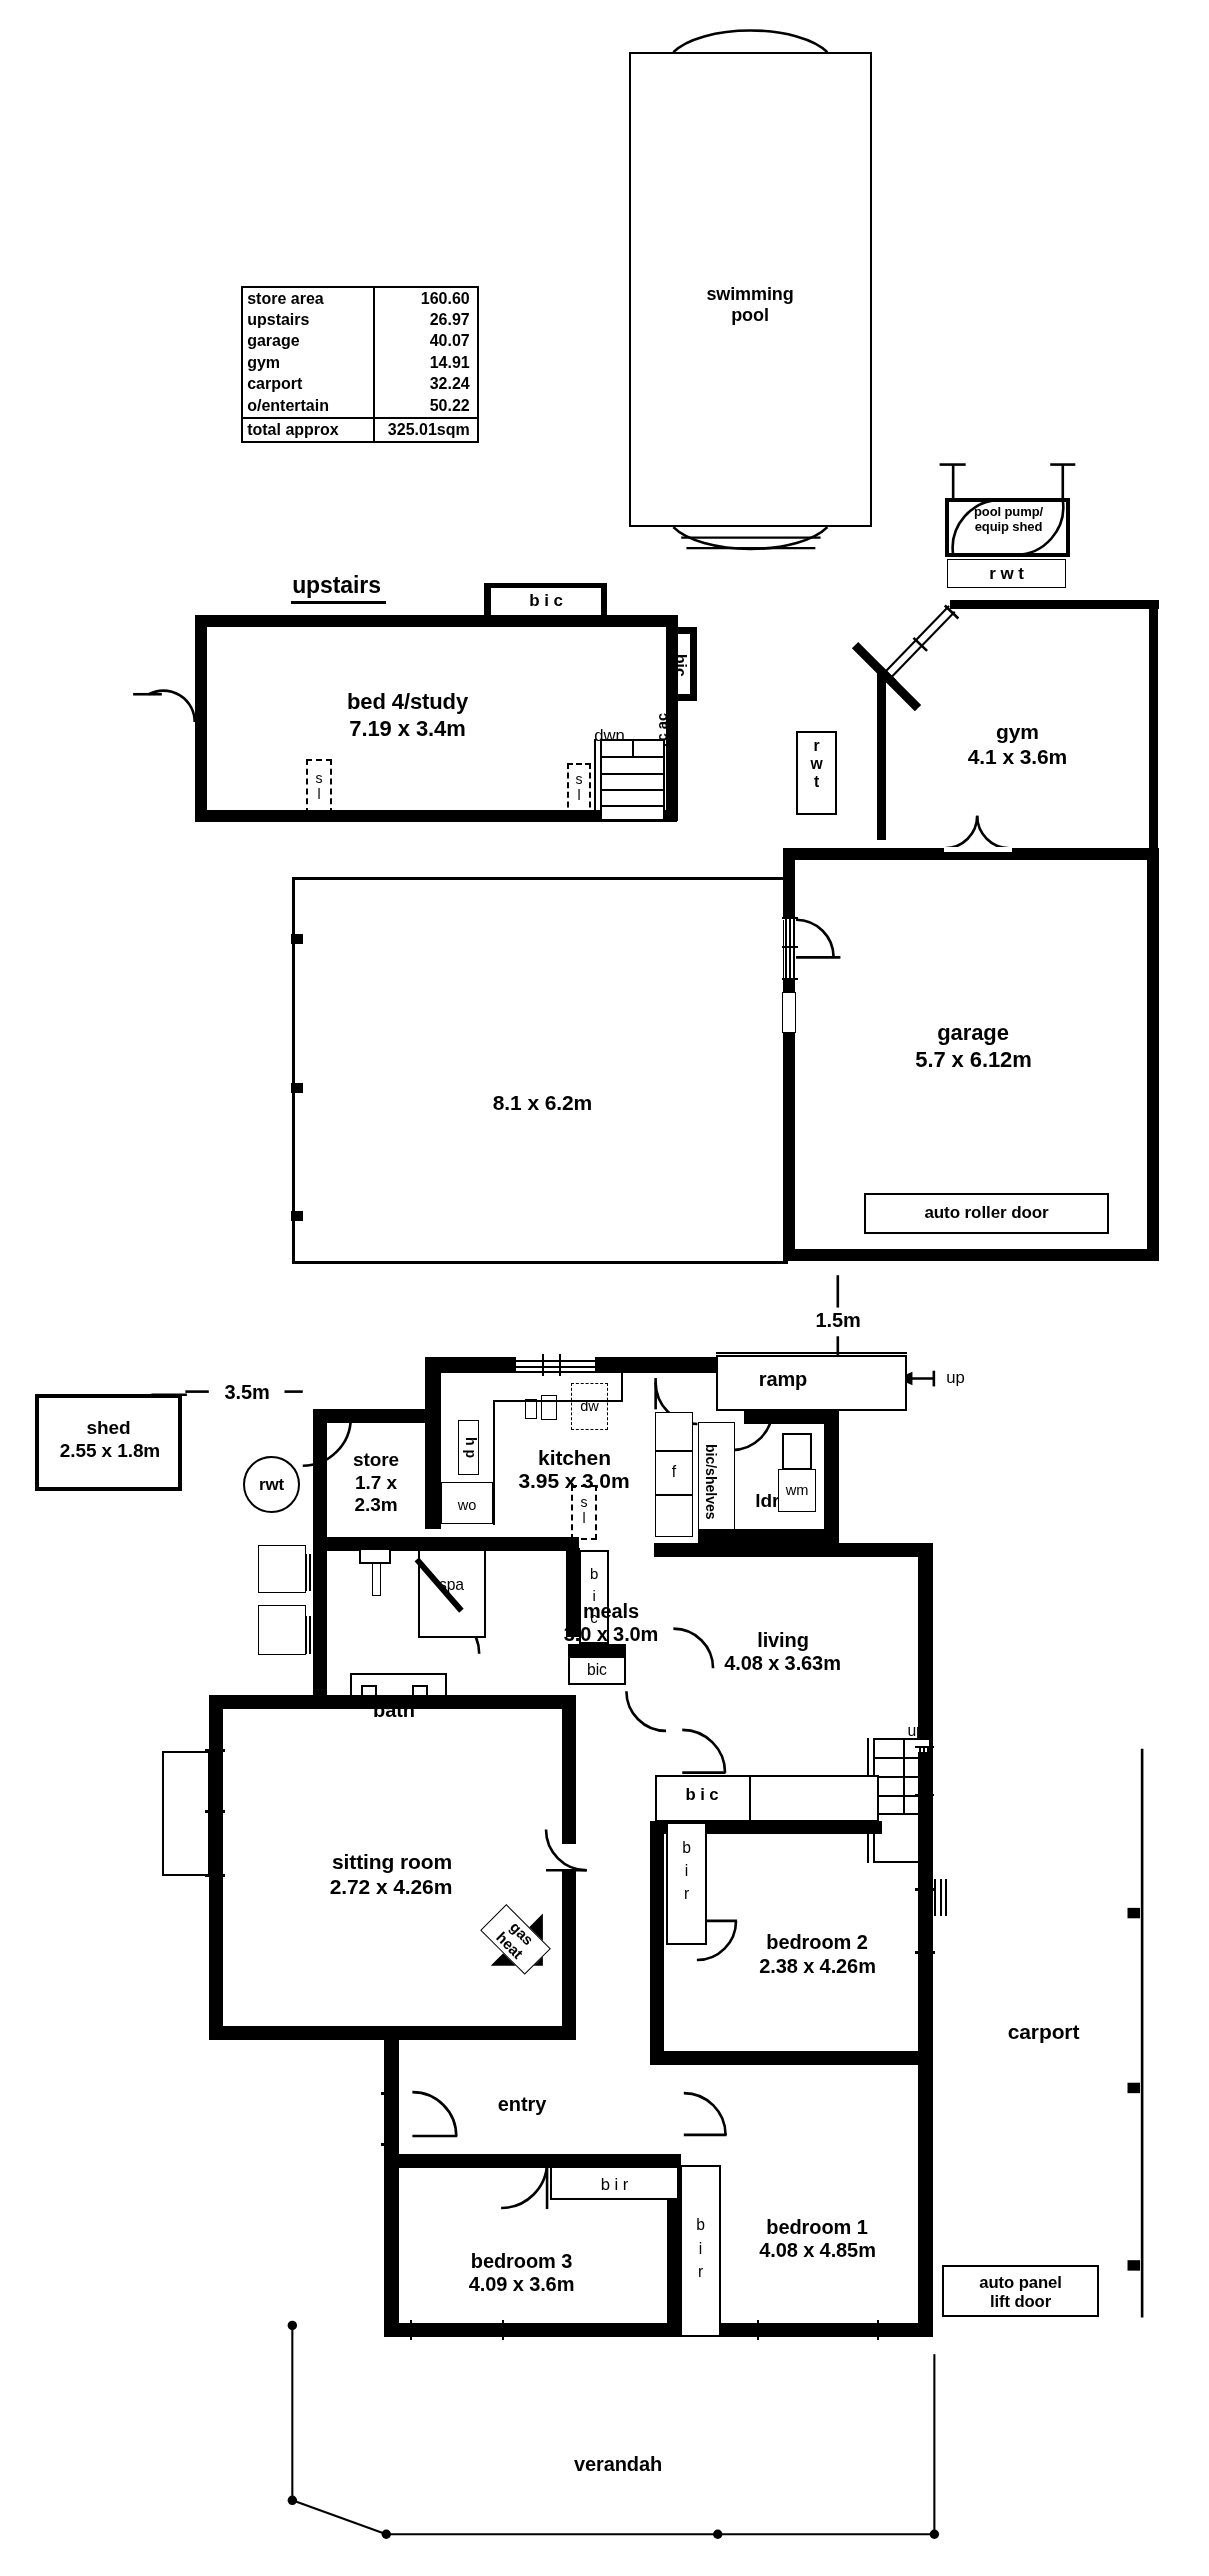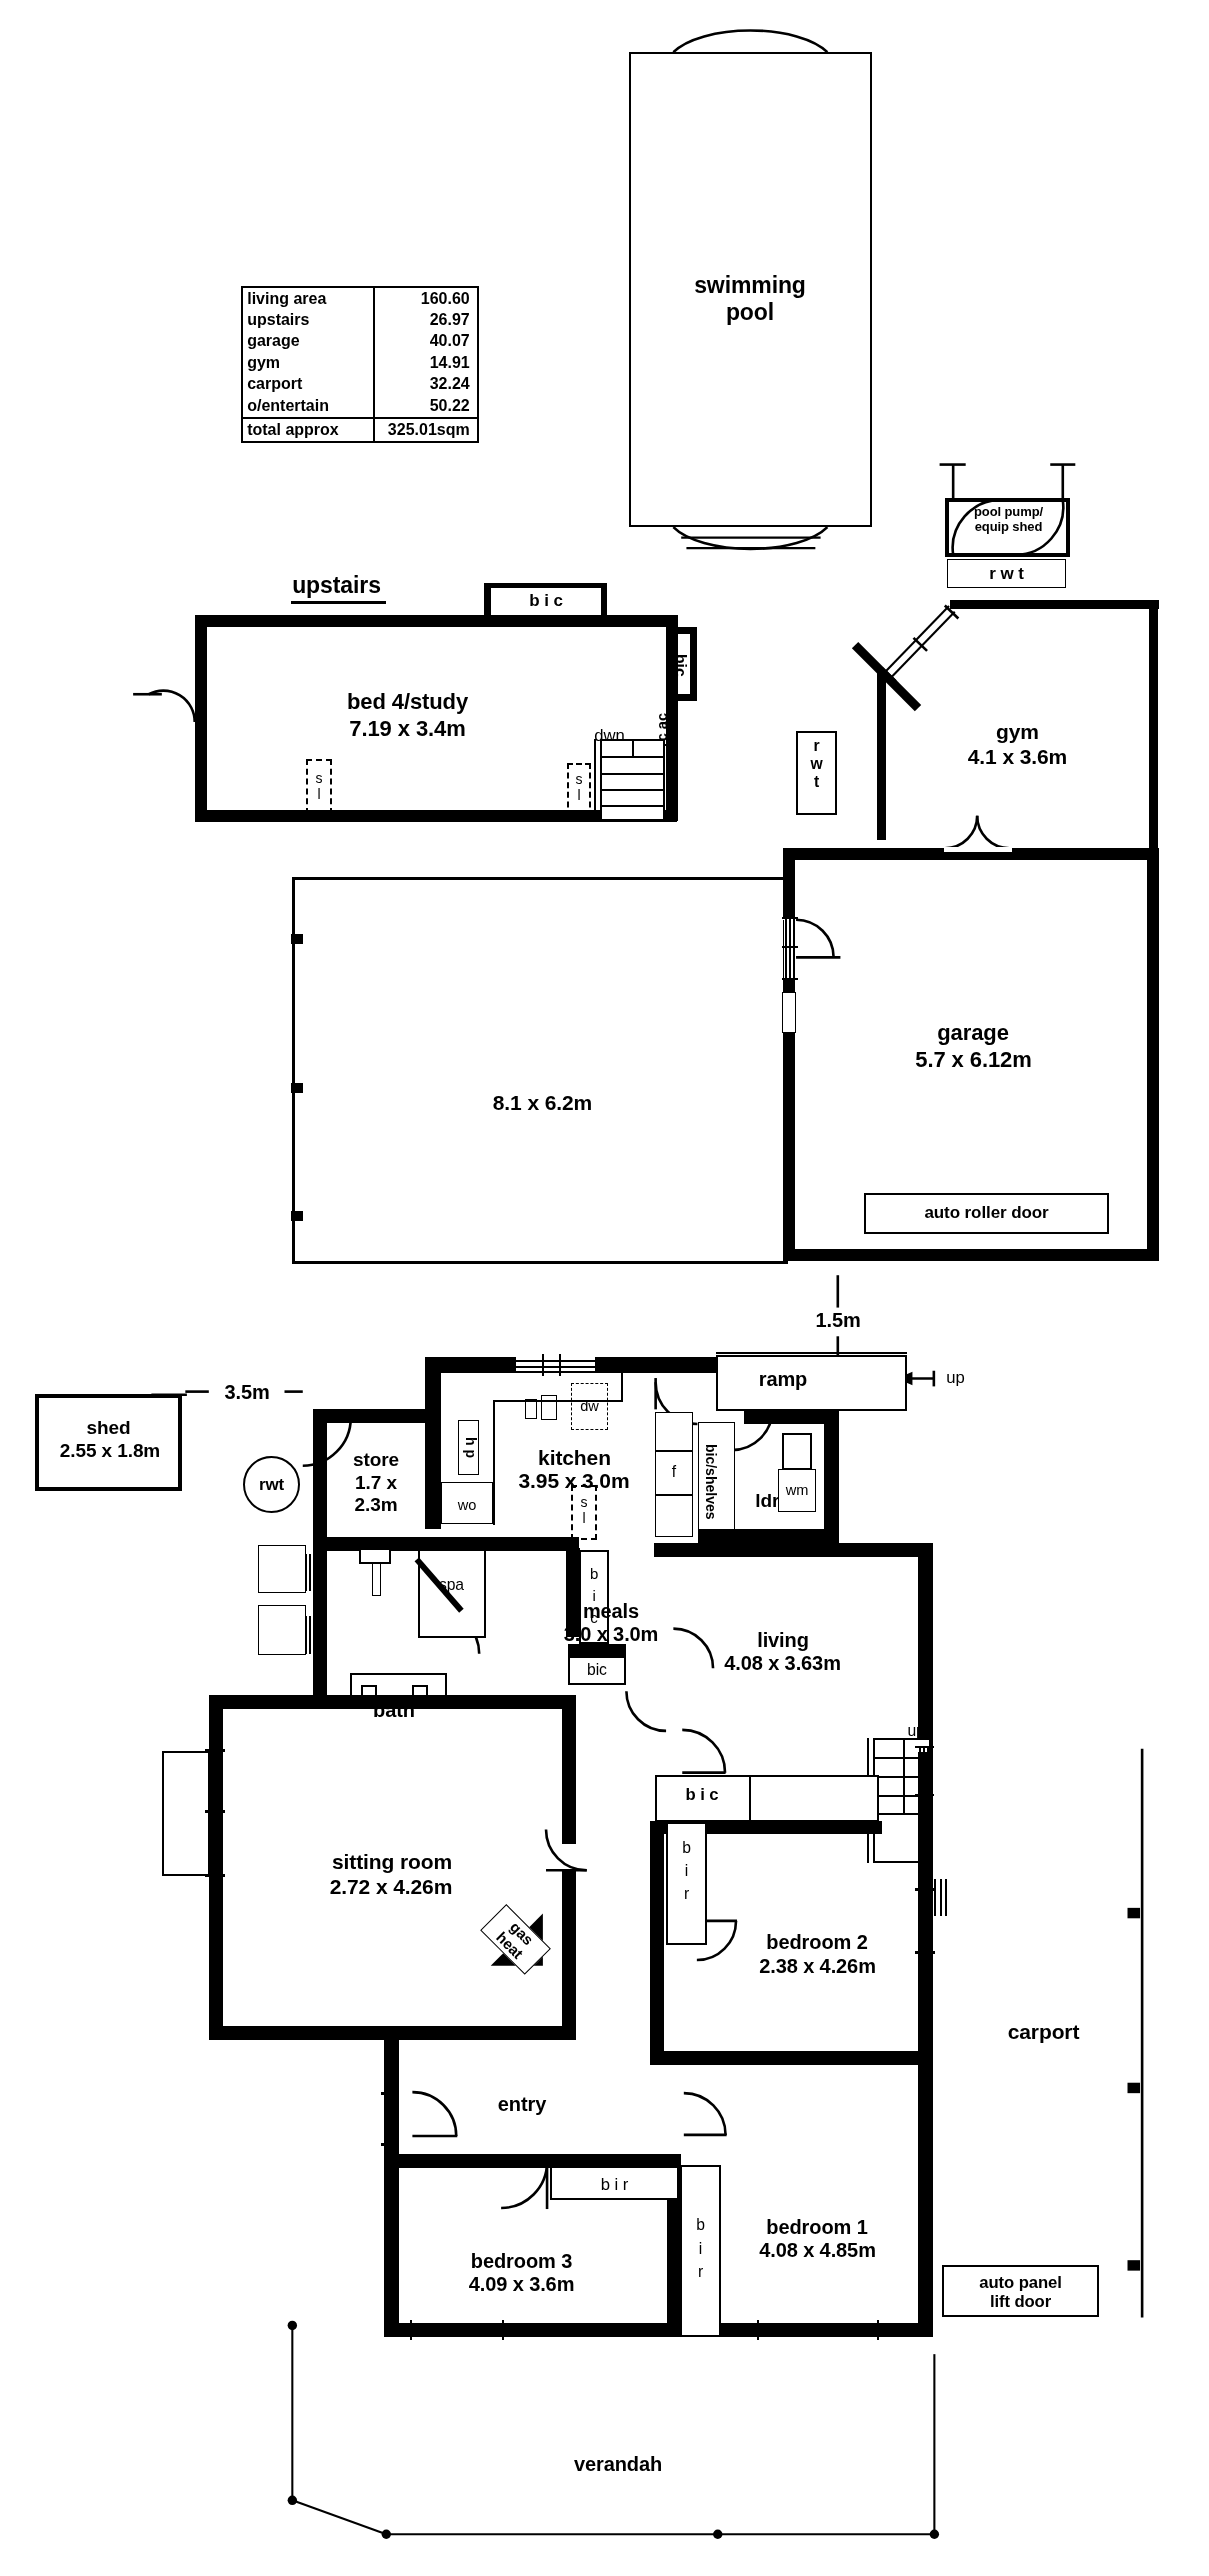--- a/index.html
+++ b/index.html
@@ -63,28 +63,28 @@
   .circ{position:absolute;border:2.6px solid #000;border-radius:50%;background:#fff;box-sizing:border-box;}
   svg.ov{position:absolute;left:0;top:0;width:1210px;height:2576px;pointer-events:none;}
   .diagbox{position:absolute;background:#fff;border:1.6px solid #000;box-sizing:border-box;}
 </style>
 </head>
 <body>
 
 <div id="plan">
 
   <div class="boxthin" style="left:629px;top:52px;width:243px;height:475px;border-width:2.1px;"></div>
-  <div class="lbl" style="left:634px;top:272px;width:232px;font-size:23px;">swimming
+  <div class="lbl" style="left:634px;top:284px;width:232px;font-size:18px;">swimming
 pool</div>
 
   <div id="areatable" style="left:241px;top:286px;width:238px;height:157px;">
     <table>
       <tbody id="area-rows">
           <tr>
-            <td class="k">living area</td>
+            <td class="k">store area</td>
             <td class="v">160.60</td>
           </tr>
           <tr>
             <td class="k">upstairs</td>
             <td class="v">26.97</td>
           </tr>
           <tr>
             <td class="k">garage</td>
             <td class="v">40.07</td>
           </tr>

